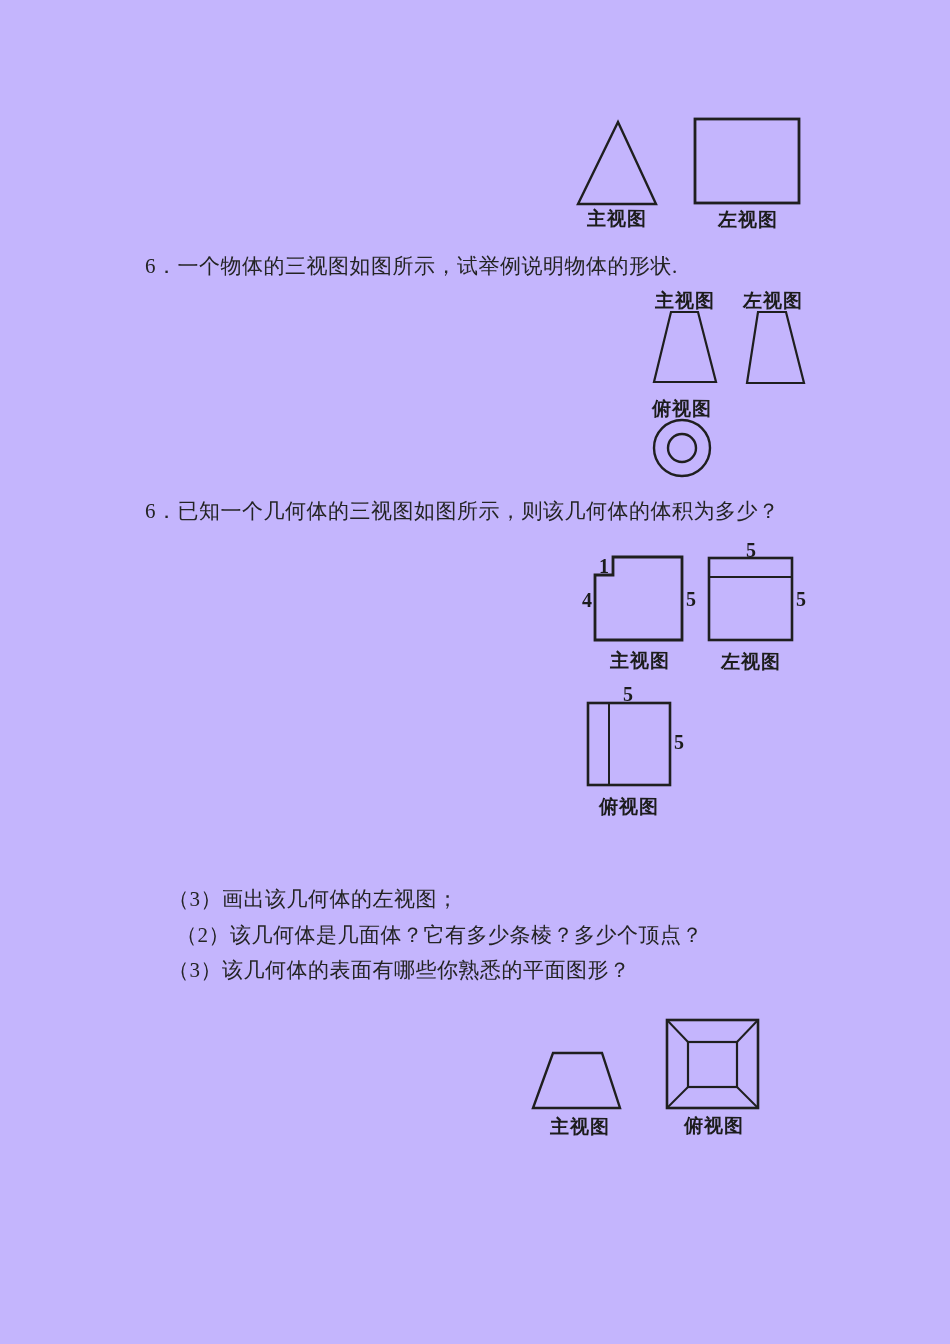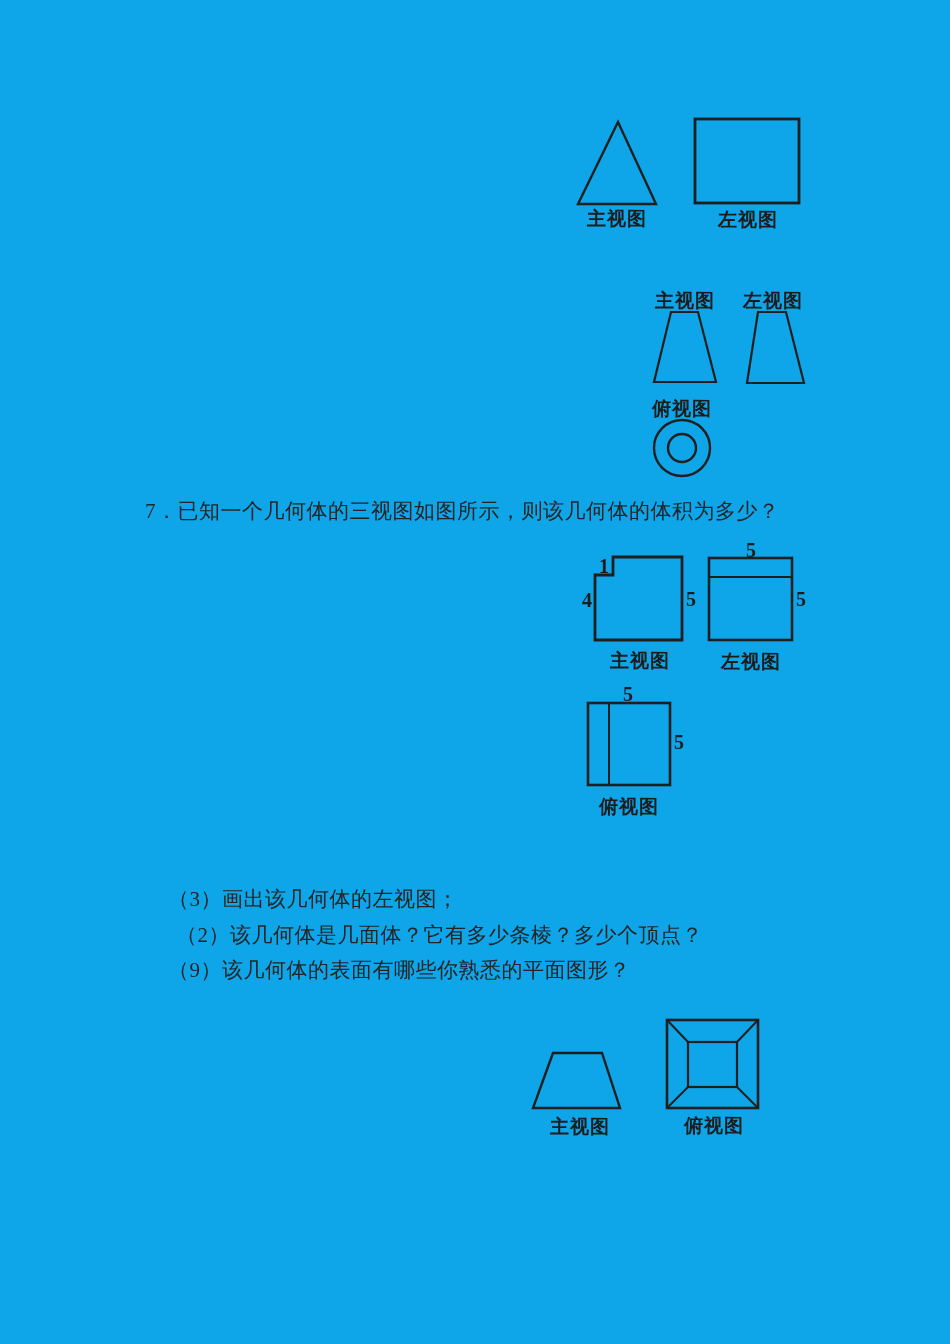--- a/index.html
+++ b/index.html
@@ -1,19 +1,19 @@
 <!DOCTYPE html>
 <html><head>
 <meta charset="utf-8">
 <style>
   html,body{margin:0;padding:0;background:#ffffff;}
   .page{
     position:relative;
     width:950px;height:1344px;
-    background:#0ea5e9;
+    background:#c4b5fd;
     overflow:hidden;
     font-family:"Liberation Serif","DejaVu Serif",serif;
     color:#222222;
   }
   .geom{position:absolute;left:0;top:0;}
   .geom *{fill:none;stroke:#1f1f1f;}
   .qtext{
     position:absolute;
     font:400 21px "Liberation Serif","DejaVu Serif",serif;
     letter-spacing:0.5px;
@@ -61,39 +61,40 @@
     <rect x="688" y="1042" width="49" height="45" stroke-width="2.2"></rect>
     <line x1="667" y1="1020" x2="688" y2="1042" stroke-width="2"></line>
     <line x1="758" y1="1020" x2="737" y2="1042" stroke-width="2"></line>
     <line x1="758" y1="1108" x2="737" y2="1087" stroke-width="2"></line>
     <line x1="667" y1="1108" x2="688" y2="1087" stroke-width="2"></line>
   </svg>
 
   <div class="figlabel" style="left:617px;top:206px">主视图</div>
   <div class="figlabel" style="left:748px;top:207px">左视图</div>
 
+  <div class="qtext" style="left:145px;top:252px">6．一个物体的三视图如图所示，试举例说明物体的形状.</div>
   <div class="figlabel" style="left:685px;top:288px">主视图</div>
   <div class="figlabel" style="left:773px;top:288px">左视图</div>
   <div class="figlabel" style="left:682px;top:396px">俯视图</div>
 
-  <div class="qtext" style="left:145px;top:497px">7．已知一个几何体的三视图如图所示，则该几何体的体积为多少？</div>
+  <div class="qtext" style="left:145px;top:497px">6．已知一个几何体的三视图如图所示，则该几何体的体积为多少？</div>
 
   <div class="dim" style="left:604px;top:566px">1</div>
   <div class="dim" style="left:587px;top:600px">4</div>
   <div class="dim" style="left:691px;top:599px">5</div>
   <div class="figlabel" style="left:640px;top:648px">主视图</div>
 
   <div class="dim" style="left:751px;top:550px">5</div>
   <div class="dim" style="left:801px;top:599px">5</div>
   <div class="figlabel" style="left:751px;top:649px">左视图</div>
 
   <div class="dim" style="left:628px;top:694px">5</div>
   <div class="dim" style="left:679px;top:742px">5</div>
   <div class="figlabel" style="left:629px;top:794px">俯视图</div>
 
   <div class="qtext" style="left:168px;top:885px">（3）画出该几何体的左视图；</div>
   <div class="qtext" style="left:176px;top:921px">（2）该几何体是几面体？它有多少条棱？多少个顶点？</div>
-  <div class="qtext" style="left:168px;top:956px">（9）该几何体的表面有哪些你熟悉的平面图形？</div>
+  <div class="qtext" style="left:168px;top:956px">（3）该几何体的表面有哪些你熟悉的平面图形？</div>
 
   <div class="figlabel" style="left:580px;top:1114px">主视图</div>
   <div class="figlabel" style="left:714px;top:1113px">俯视图</div>
 
 </div>
 
 </body></html>

